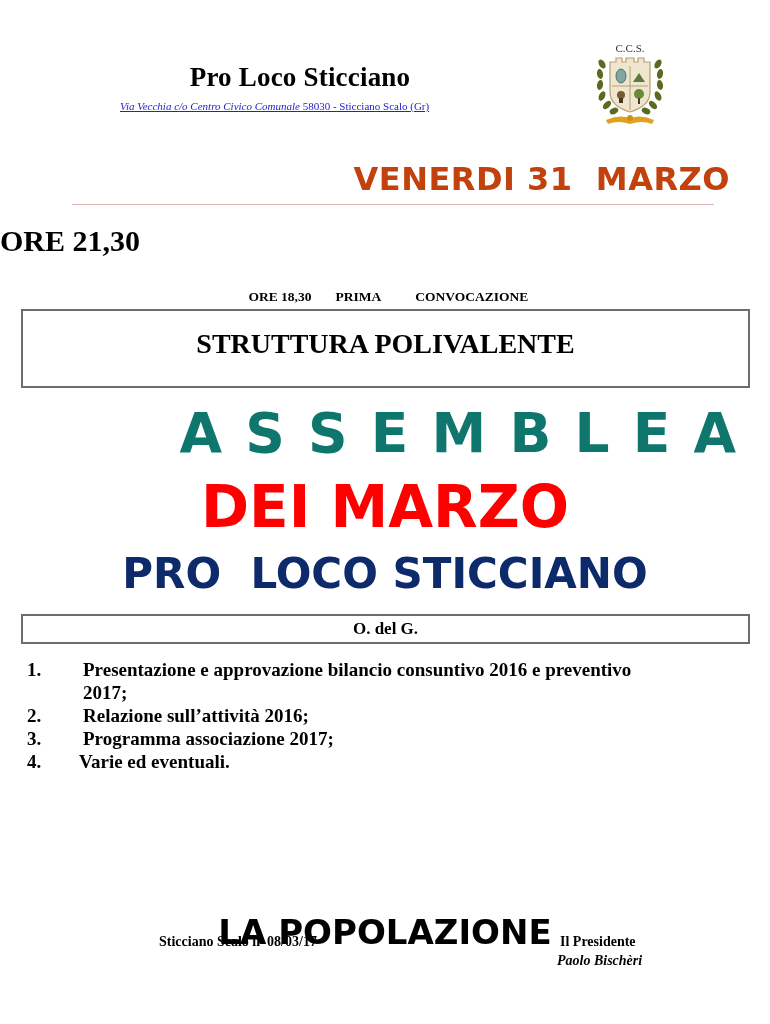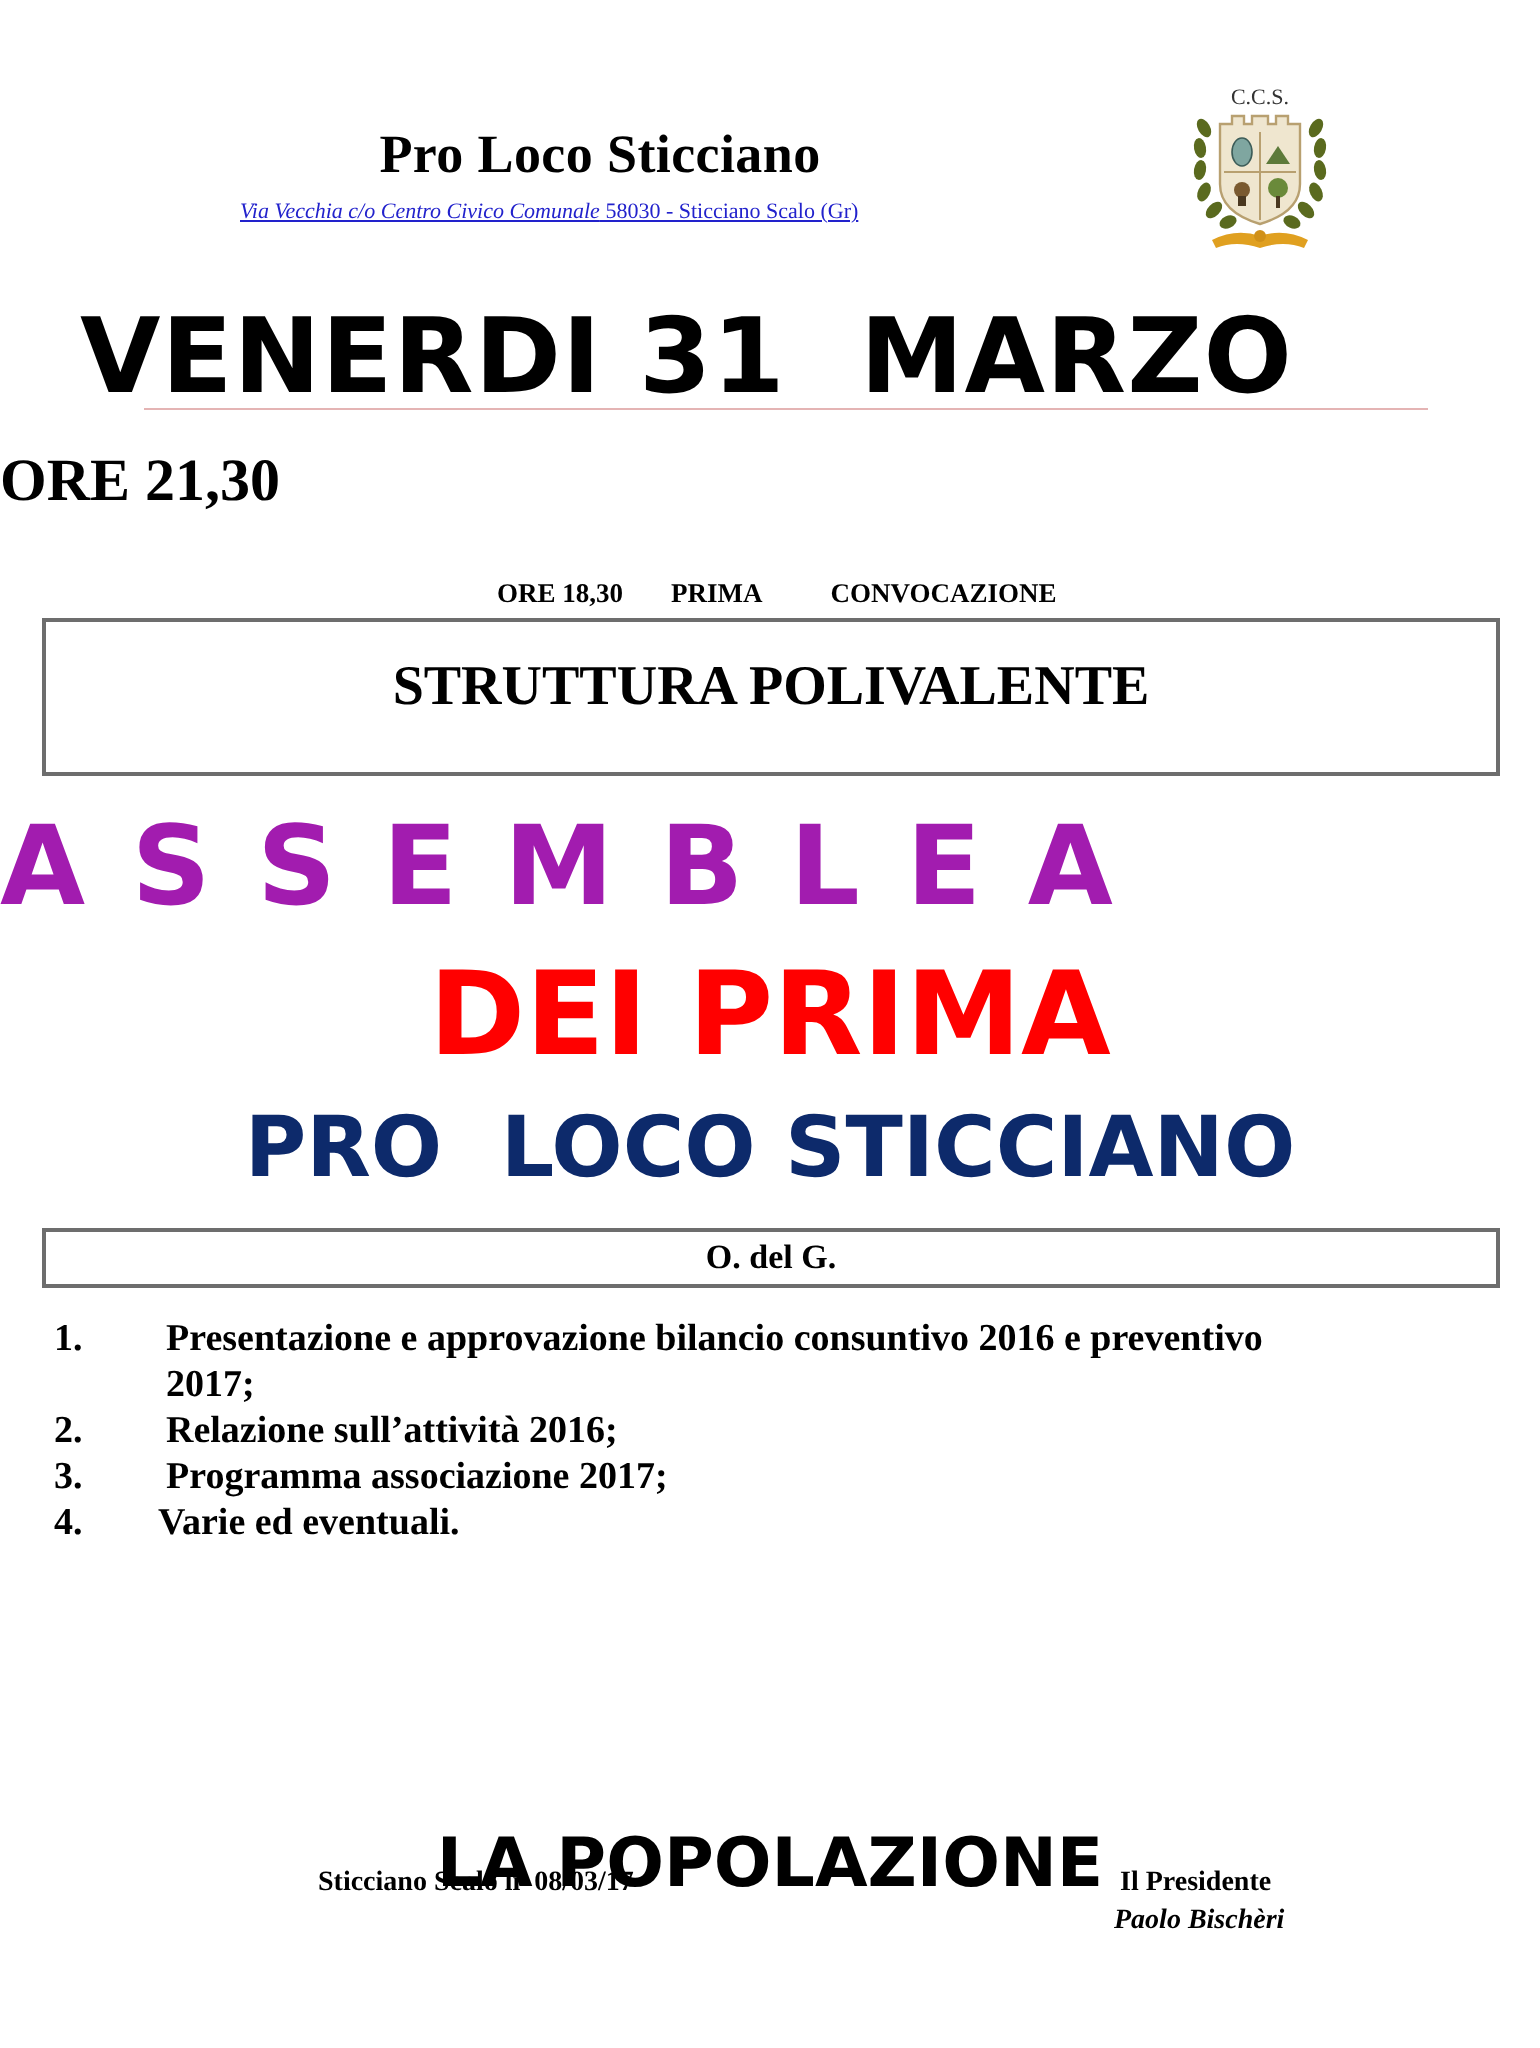--- a/index.html
+++ b/index.html
@@ -18,22 +18,22 @@
       left: 120px; top: 100px; width: 360px; text-align: left;
       font-family: "Liberation Serif", serif; font-size: 11px; color: #2222cc;
       white-space: nowrap;
     }
     .address .it { font-style: italic; text-decoration: underline; }
     .address .rg { text-decoration: underline; }
 
     .logo { left: 596px; top: 40px; width: 68px; height: 88px; }
 
     .date-title {
-      left: 40px; width: 690px; top: 150px; text-align: left;
-      font-family: "DejaVu Sans", sans-serif; font-weight: bold; font-size: 52px; color: #000000;
+      left: 40px; width: 690px; top: 150px; text-align: right;
+      font-family: "DejaVu Sans", sans-serif; font-weight: bold; font-size: 32px; color: #c2410c;
       white-space: pre; letter-spacing: 0.5px; line-height: 58px;
     }
     .date-rule { left: 72px; top: 204px; width: 642px; height: 1px; background: #e4b4b4; }
 
     .time-main {
       left: 0; width: 770px; top: 224px; text-align: left;
       font-weight: bold; font-size: 30px; white-space: pre;
     }
     .time-sub {
       left: 0; width: 770px; top: 273px; text-align: center;
@@ -42,22 +42,22 @@
     .time-sub span { display: inline-block; text-align: right; }
 
     .venue-box {
       left: 21px; top: 309px; width: 729px; height: 79px;
       border: 2px solid #6d6d6d; text-align: center;
       font-weight: bold; font-size: 28px; line-height: 33px; padding-top: 16px;
     }
     .venue-box div { white-space: pre; }
 
     .assembly-1 {
-      left: 0; width: 738px; top: 400px; text-align: left;
-      font-family: "DejaVu Sans", sans-serif; font-weight: bold; font-size: 55px; color: #a21caf;
+      left: 0; width: 738px; top: 400px; text-align: right;
+      font-family: "DejaVu Sans", sans-serif; font-weight: bold; font-size: 55px; color: #0f766e;
       white-space: pre; letter-spacing: 2px; line-height: 66px;
     }
     .assembly-2 {
       left: 0; width: 770px; top: 472px; text-align: center;
       font-family: "DejaVu Sans", sans-serif; font-weight: bold; font-size: 58px; color: #ff0000;
       line-height: 70px;
     }
     .assembly-3 {
       left: 0; width: 770px; top: 546px; text-align: center;
       font-family: "DejaVu Sans", sans-serif; font-weight: bold; font-size: 42px; color: #0d2a6b;
@@ -137,21 +137,21 @@
 <div class="abs time-main">ORE 21,30</div>
 <div class="abs time-sub">
   <span>ORE 18,30</span><span style="width:24px"></span><span>PRIMA</span><span style="width:34px"></span><span>CONVOCAZIONE</span>
 </div>
 
 <div class="abs venue-box">
   <div>STRUTTURA POLIVALENTE</div>
 </div>
 
 <div class="abs assembly-1">A S S E M B L E A</div>
-<div class="abs assembly-2">DEI PRIMA</div>
+<div class="abs assembly-2">DEI MARZO</div>
 <div class="abs assembly-3">PRO  LOCO STICCIANO</div>
 
 <div class="abs agenda-box">
   <span>O. del G.</span>
 </div>
 
 <div class="abs agenda">
   <div class="agenda-item">
     <span class="num">1.</span>
     <span class="txt" style="width:640px">Presentazione e approvazione bilancio consuntivo 2016 e preventivo 2017;</span>

